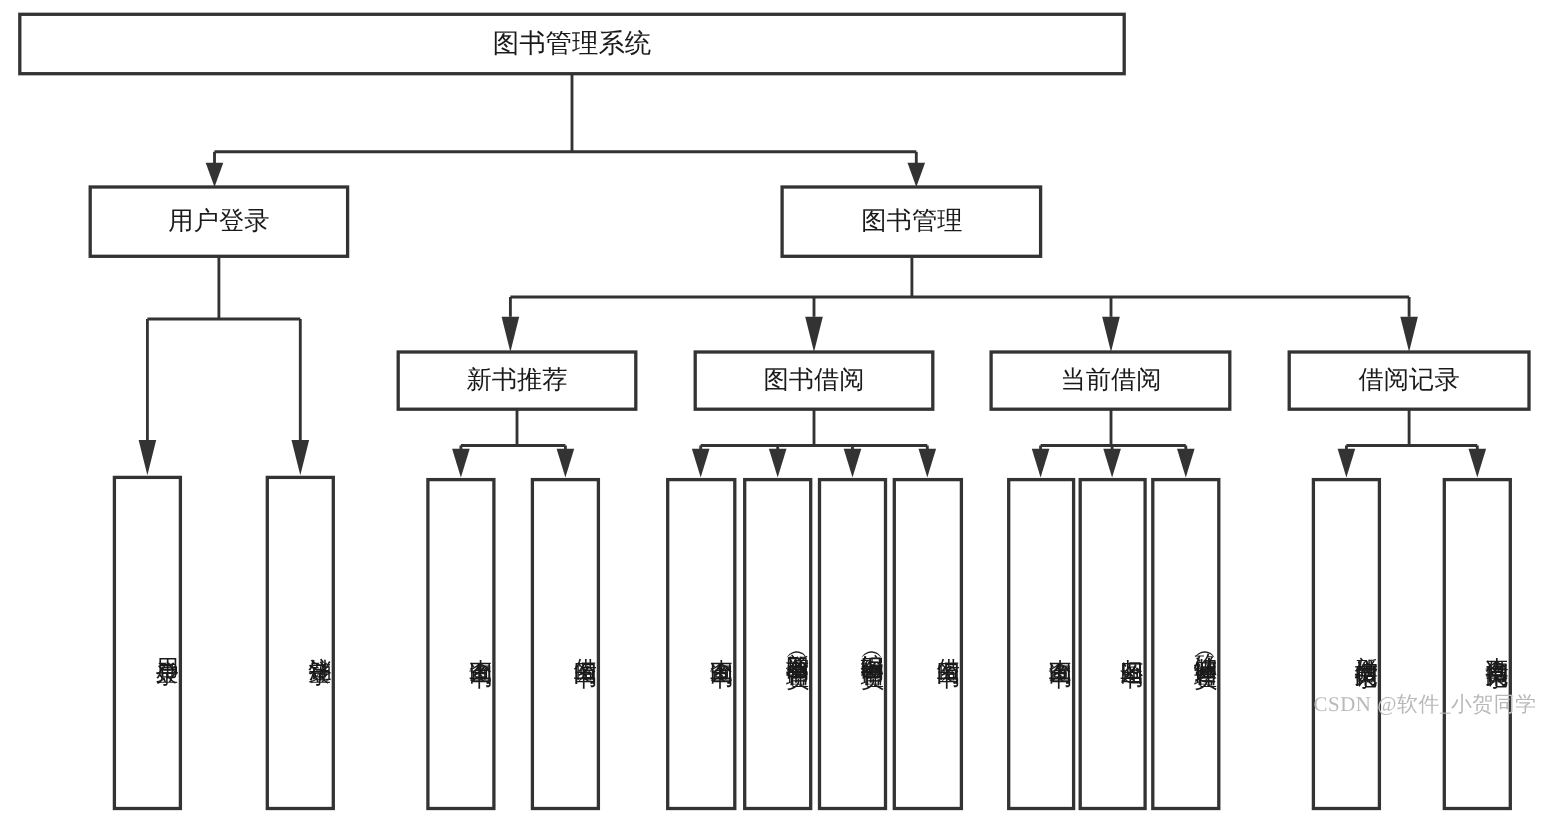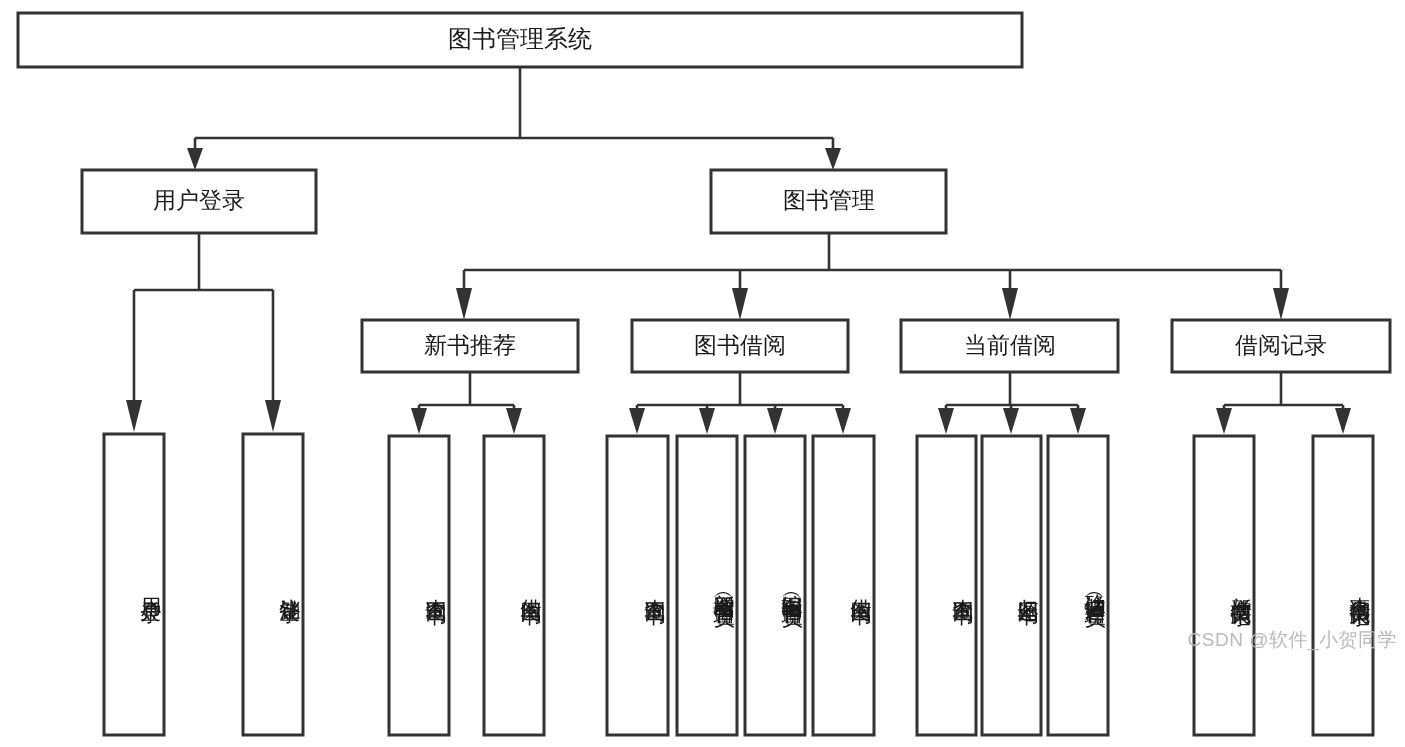--- a/index.html
+++ b/index.html
@@ -70,21 +70,21 @@
     letter-spacing: 2px;
     display: block;
     width: 100%;
     height: 100%;
     text-align: center;
   }
   .watermark {
     position: absolute;
     right: 8px;
     bottom: 4px;
-    font-family: Liberation Sans, sans-serif;
+    font-family: Liberation Serif, serif;
     font-size: 19px;
     color: #b9b9b9;
     letter-spacing: 0.5px;
     user-select: none;
     white-space: nowrap;
   }
 </style>
 </head>
 <body>
 

